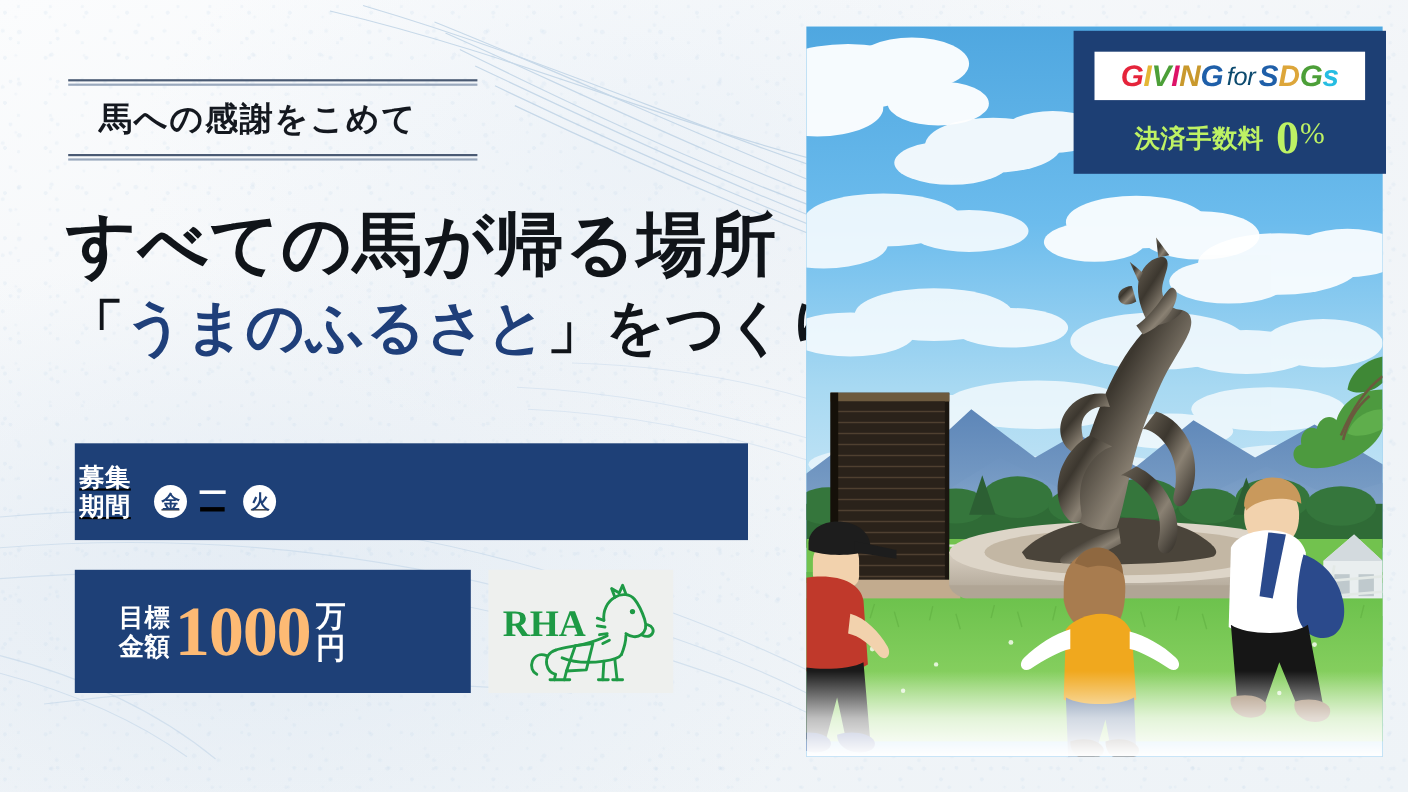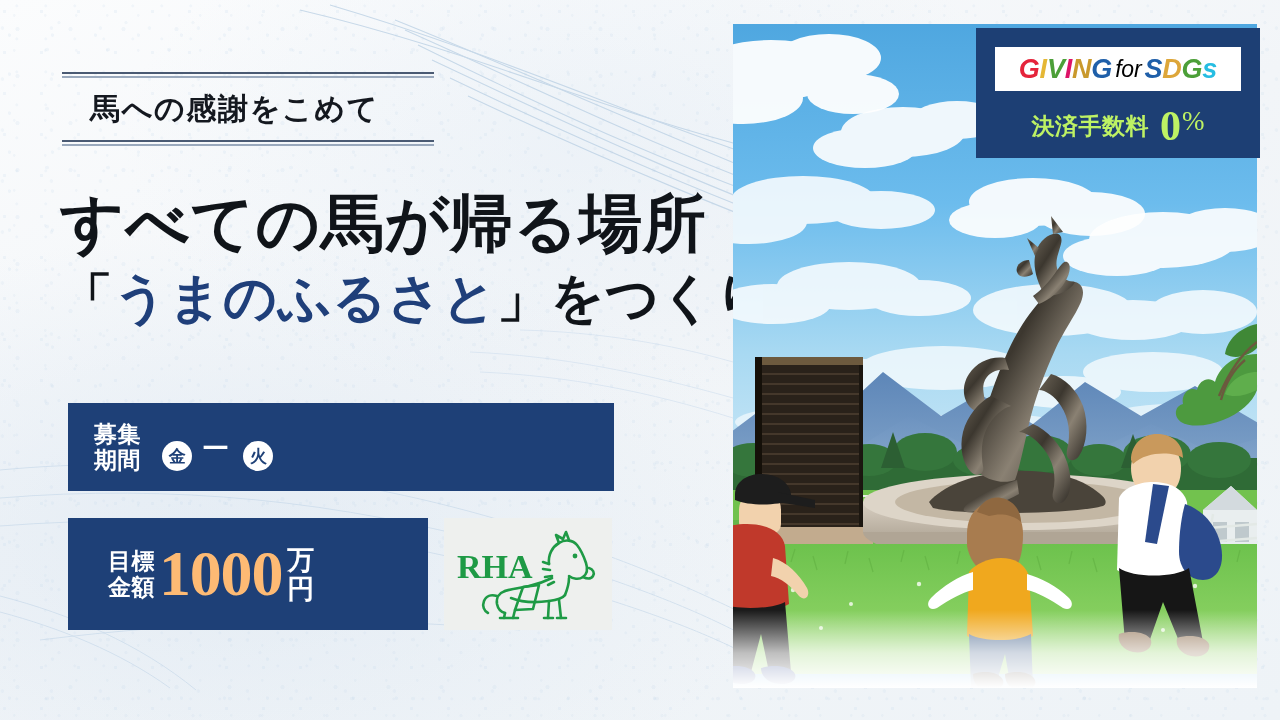--- a/index.html
+++ b/index.html
@@ -71,21 +71,21 @@
     letter-spacing:.010em; line-height:1.10; margin-top:12px; white-space:nowrap;
   }
   .h-accent { color:#1f3f7a; }
 
   
   .badge {
     background:#1e4077;
     display:flex; align-items:center;
     position:absolute;
   }
-  .badge-date   { left:68px; top:403px; width:546px; height:88px; padding-left:26px; }
+  .badge-date   { left:68px; top:403px; width:612px; height:88px; padding-left:4px;text-decoration:underline; }
   .badge-amount { left:68px; top:518px; width:360px; height:112px; padding-left:40px; }
 
   .badge-label {
     font-family:"Liberation Sans","DejaVu Sans",sans-serif;
     color:#ffffff; font-weight:700;
     font-size:23px; line-height:1.14; letter-spacing:.02em;
     text-align:center; flex:0 0 auto;
   }
   .badge-label span { display:block; white-space:nowrap; }
 
@@ -141,21 +141,21 @@
     background:#ffffff; width:246px; height:44px;
     display:flex; align-items:center; justify-content:center;
     letter-spacing:-.2px;
   }
   .sdgs-logo-box .gw {
     font-family:"Liberation Sans","DejaVu Sans",sans-serif;
     font-weight:700; font-style:italic; font-size:27px; line-height:1;
   }
   .sdgs-logo-box .forw {
     font-family:"Liberation Sans","DejaVu Sans",sans-serif;
-    font-weight:400; font-style:italic; font-size:23px; color:#000000;
+    font-weight:400; font-style:italic; font-size:23px; color:#0c4a6e;
     margin:0 3px; line-height:1;
   }
   .sdgs-fee {
     display:flex; align-items:center; justify-content:center;
     margin-top:14px; color:#bef264;
   }
   .sdgs-fee-label {
     font-family:"Liberation Sans","DejaVu Sans",sans-serif;
     font-weight:700; font-size:23px; letter-spacing:.02em; white-space:nowrap;
   }

